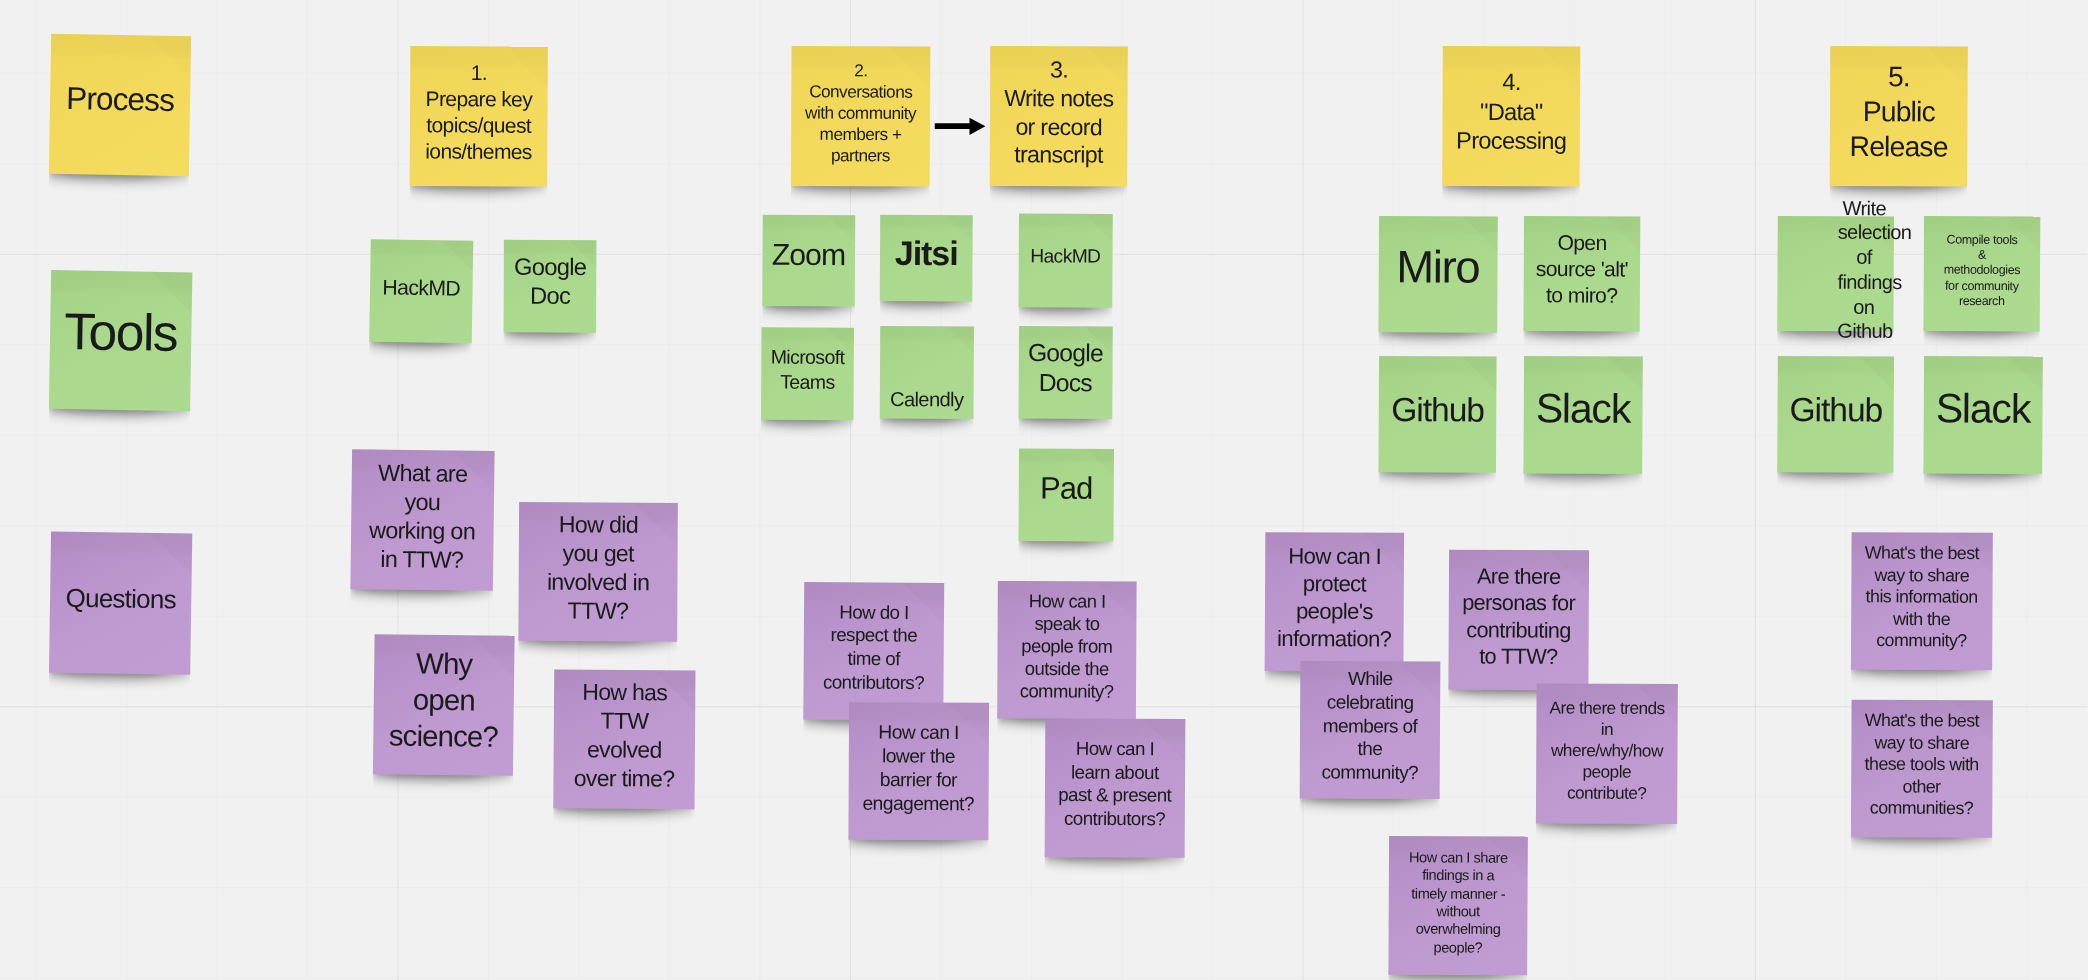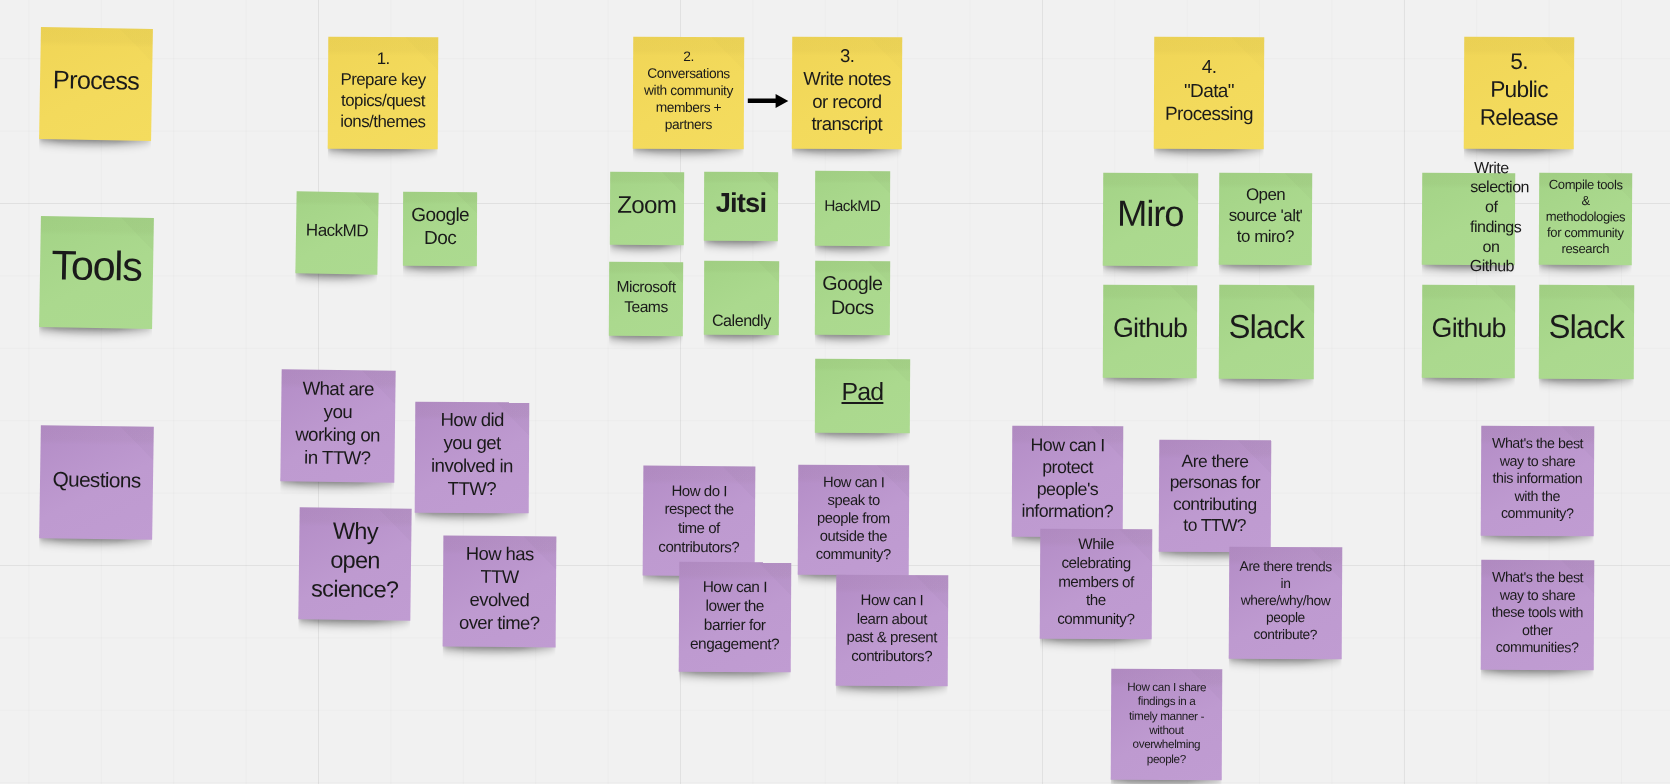--- a/index.html
+++ b/index.html
@@ -65,43 +65,43 @@
   <div class="note green" style="left:402.5px;top:191.7px;width:74.3px;height:74px;font-size:18.98px;transform:rotate(0.2deg);"><span class="sh"></span><span class="pg"></span><span class="fold"></span><span class="txt">Google
 Doc</span></div>
   <div class="note green" style="left:609.5px;top:172px;width:73.5px;height:72.5px;font-size:24.14px;transform:rotate(0.3deg);"><span class="sh"></span><span class="pg"></span><span class="fold"></span><span class="txt">Zoom</span></div>
   <div class="note green" style="left:703.6px;top:171.8px;width:74px;height:69px;font-size:27.2px;transform:rotate(0.3deg);font-weight:bold;"><span class="sh"></span><span class="pg"></span><span class="fold"></span><span class="txt">Jitsi</span></div>
   <div class="note green" style="left:814.7px;top:171.3px;width:74.5px;height:74.5px;font-size:15.38px;transform:rotate(0.3deg);"><span class="sh"></span><span class="pg"></span><span class="fold"></span><span class="txt">HackMD</span></div>
   <div class="note green" style="left:609px;top:261.5px;width:74px;height:73.5px;font-size:15.6px;transform:rotate(0.3deg);"><span class="sh"></span><span class="pg"></span><span class="fold"></span><span class="txt">Microsoft
 Teams</span></div>
   <div class="note green" style="left:703.5px;top:261px;width:75px;height:73.5px;font-size:16.1px;transform:rotate(0.3deg);align-items:flex-end;"><span class="sh"></span><span class="pg"></span><span class="fold"></span><span class="txt">Calendly</span></div>
   <div class="note green" style="left:815.1px;top:260.5px;width:74.6px;height:74.3px;font-size:19.7px;transform:rotate(0.3deg);"><span class="sh"></span><span class="pg"></span><span class="fold"></span><span class="txt">Google
 Docs</span></div>
-  <div class="note green" style="left:814.8px;top:359px;width:95px;height:74px;font-size:24.8px;transform:rotate(0.3deg);text-decoration:underline;"><span class="sh"></span><span class="pg"></span><span class="fold"></span><span class="txt">Pad</span></div>
+  <div class="note green" style="left:814.8px;top:359px;width:76px;height:74px;font-size:24.8px;transform:rotate(0.3deg);"><span class="sh"></span><span class="pg"></span><span class="fold"></span><span class="txt">Pad</span></div>
   <div class="note green" style="left:1103px;top:173px;width:94.5px;height:93px;font-size:36.34px;transform:rotate(0.3deg);"><span class="sh"></span><span class="pg"></span><span class="fold"></span><span class="txt">Miro</span></div>
   <div class="note green" style="left:1219px;top:173px;width:93px;height:92px;font-size:16.91px;transform:rotate(0.3deg);"><span class="sh"></span><span class="pg"></span><span class="fold"></span><span class="txt">Open
 source 'alt'
 to miro?</span></div>
   <div class="note green" style="left:1103.4px;top:285px;width:94.3px;height:93.4px;font-size:26.79px;transform:rotate(0.3deg);"><span class="sh"></span><span class="pg"></span><span class="fold"></span><span class="txt">Github</span></div>
   <div class="note green" style="left:1218.7px;top:284.7px;width:94.6px;height:93.7px;font-size:32.89px;transform:rotate(0.3deg);"><span class="sh"></span><span class="pg"></span><span class="fold"></span><span class="txt">Slack</span></div>
   <div class="note green" style="left:1421.8px;top:173px;width:93.4px;height:92px;font-size:16.02px;transform:rotate(0.3deg);padding-left:48px;"><span class="sh"></span><span class="pg"></span><span class="fold"></span><span class="txt">Write
 selection of
 findings on
 Github</span></div>
-  <div class="note green" style="left:1538.6px;top:172.7px;width:93px;height:92px;font-size:13px;transform:rotate(0.3deg);"><span class="sh"></span><span class="pg"></span><span class="fold"></span><span class="txt">Compile tools
+  <div class="note green" style="left:1538.6px;top:172.7px;width:93px;height:92px;font-size:10px;transform:rotate(0.3deg);"><span class="sh"></span><span class="pg"></span><span class="fold"></span><span class="txt">Compile tools
 &amp;
 methodologies
 for community
 research</span></div>
   <div class="note green" style="left:1421.8px;top:285px;width:93.4px;height:93.4px;font-size:26.79px;transform:rotate(0.3deg);"><span class="sh"></span><span class="pg"></span><span class="fold"></span><span class="txt">Github</span></div>
   <div class="note green" style="left:1538.6px;top:284.7px;width:94.6px;height:93.7px;font-size:32.89px;transform:rotate(0.3deg);"><span class="sh"></span><span class="pg"></span><span class="fold"></span><span class="txt">Slack</span></div>
-  <div class="note purple" style="left:281px;top:370px;width:113.5px;height:111.5px;font-size:18.7px;transform:rotate(0.7deg);text-align:center;"><span class="sh"></span><span class="pg"></span><span class="fold"></span><span class="txt">What are
+  <div class="note purple" style="left:281px;top:360px;width:113.5px;height:111.5px;font-size:18.7px;transform:rotate(0.7deg);text-align:center;"><span class="sh"></span><span class="pg"></span><span class="fold"></span><span class="txt">What are
 you
 working on
 in TTW?</span></div>
-  <div class="note purple" style="left:415px;top:402px;width:114px;height:111px;font-size:18.61px;transform:rotate(0.3deg);"><span class="sh"></span><span class="pg"></span><span class="fold"></span><span class="txt">How did
+  <div class="note purple" style="left:415px;top:402px;width:127px;height:111px;font-size:18.61px;transform:rotate(0.3deg);"><span class="sh"></span><span class="pg"></span><span class="fold"></span><span class="txt">How did
 you get
 involved in
 TTW?</span></div>
   <div class="note purple" style="left:298.6px;top:508px;width:112px;height:112px;font-size:23.5px;transform:rotate(0.7deg);"><span class="sh"></span><span class="pg"></span><span class="fold"></span><span class="txt">Why
 open
 science?</span></div>
   <div class="note purple" style="left:443px;top:536px;width:113px;height:111px;font-size:18.43px;transform:rotate(0.4deg);"><span class="sh"></span><span class="pg"></span><span class="fold"></span><span class="txt">How has
 TTW
 evolved
 over time?</span></div>

